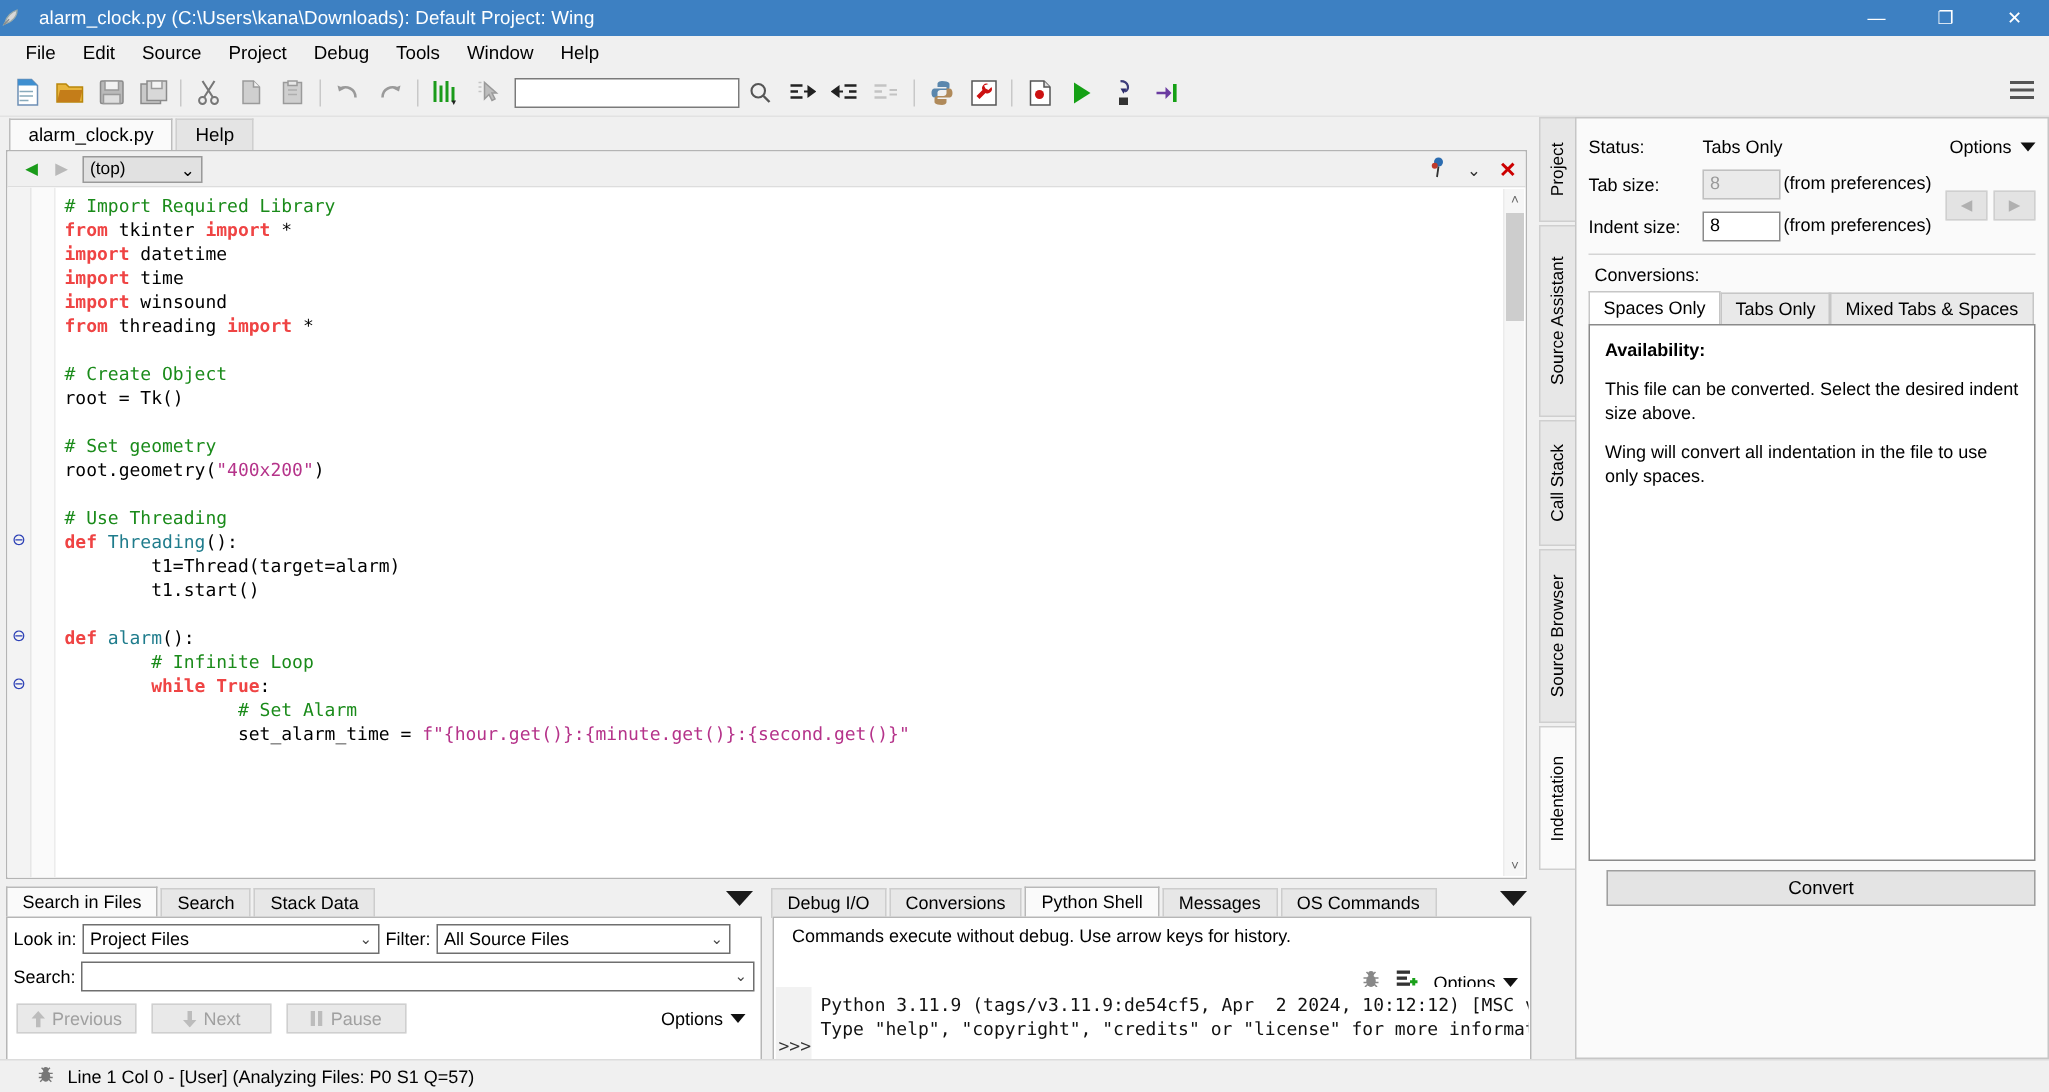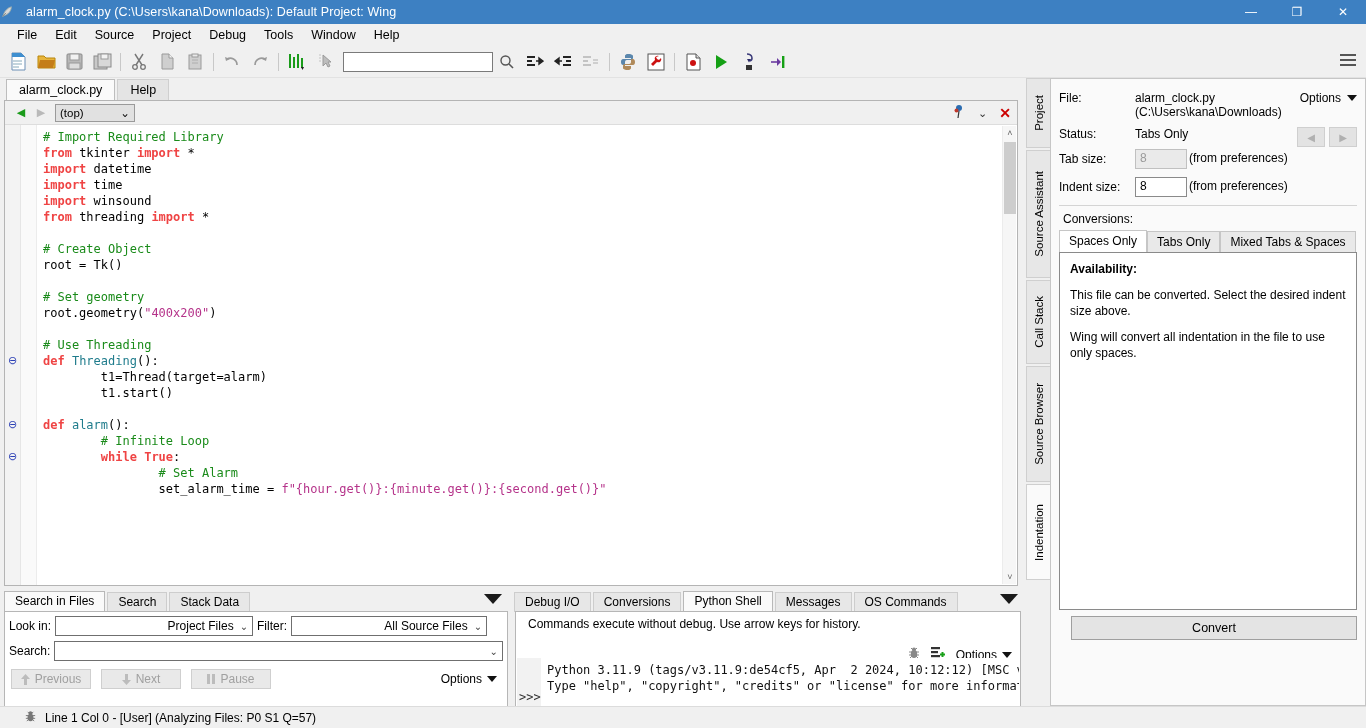--- a/index.html
+++ b/index.html
@@ -92,21 +92,21 @@
   .ptab { height:20px; padding:2px 10px 0 10px; font-size:12px; background:#e7e7e7;
           border:1px solid #cdcdcd; border-bottom:none; margin-right:2px; }
   .ptab.active { background:#fafafa; border-color:#b8b8b8; height:21px; }
   .ptri { position:absolute; right:6px; top:4px; width:0;height:0;
           border-left:9px solid transparent;border-right:9px solid transparent;border-top:10px solid #1a1a1a; }
   .pbody { position:absolute; left:0; top:21px; right:0; bottom:0; background:#fff;
            border:1px solid #b6b6b6; }
   .frow { display:flex; align-items:center; height:22px; margin:3px 4px 0 4px; gap:4px; }
   .flabel { font-size:12px; white-space:nowrap; }
   .fcombo { height:20px; border:1px solid #6f6f6f; background:#fff; display:flex;
-            align-items:center; padding:0 4px; font-size:12px; justify-content:flex-end; }
+            align-items:center; padding:0 4px; font-size:12px; justify-content:space-between; }
   .cb-arrow { color:#444; font-size:10px; margin-left:6px; }
   .btnrow { display:flex; align-items:center; height:24px; margin:5px 6px 0 6px; gap:10px; position:relative;}
   .gbtn { height:20px; min-width:80px; background:#e9e9e9; border:1px solid #cfcfcf;
           color:#a0a0a0; font-size:12px; display:flex; align-items:center; justify-content:center; gap:5px; }
   .opt-link { position:absolute; right:4px; font-size:12px; color:#000; display:flex; align-items:center; gap:5px;}
   .opt-tri { width:0;height:0;border-left:5px solid transparent;border-right:5px solid transparent;border-top:6px solid #111; }
 
   
   .brpanel { position:absolute; left:514px; top:512px; width:508px; height:184px; background:#f0f0f0; }
   .shelltop { height:24px; display:flex; align-items:center; padding-left:12px; font-size:12px; }
@@ -514,24 +514,20 @@
           <span>Options</span>
           <span class="opt-tri"></span>
         </div>
         <div class="navbtns">
           <div class="navbtn">◀</div>
           <div class="navbtn">▶</div>
         </div>
 
         <div class="ind-grid">
           <div class="ind-row">
-            <div class="ind-lbl">File:</div>
-            <div class="ind-val" style="max-width:130px;">alarm_clock.py (C:\Users\kana\Downloads)</div>
-          </div>
-          <div class="ind-row">
             <div class="ind-lbl">Status:</div>
             <div class="ind-val">Tabs Only</div>
           </div>
           <div class="ind-row">
             <div class="ind-lbl" style="line-height:20px;">Tab size:</div>
             <div class="ind-val">
               <span class="ind-input disabled">8</span><span class="ind-note">(from preferences)</span>
             </div>
           </div>
           <div class="ind-row">

